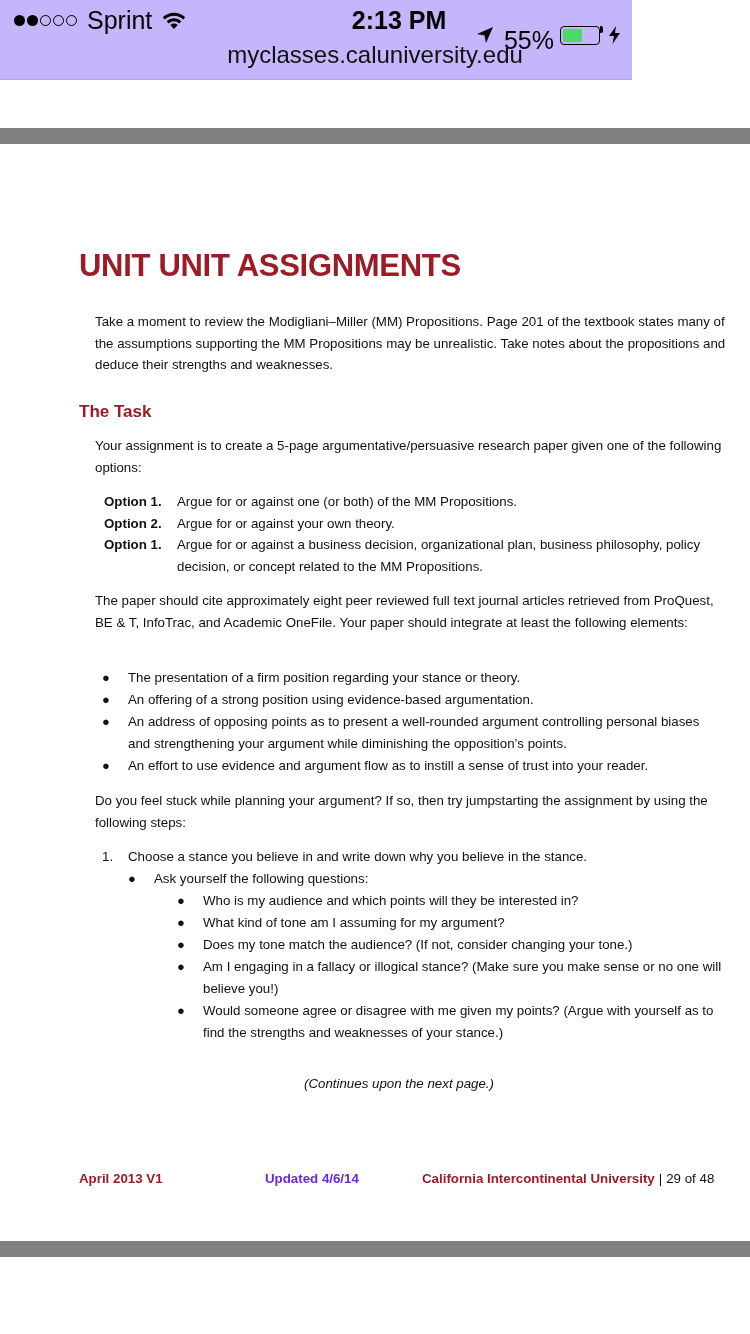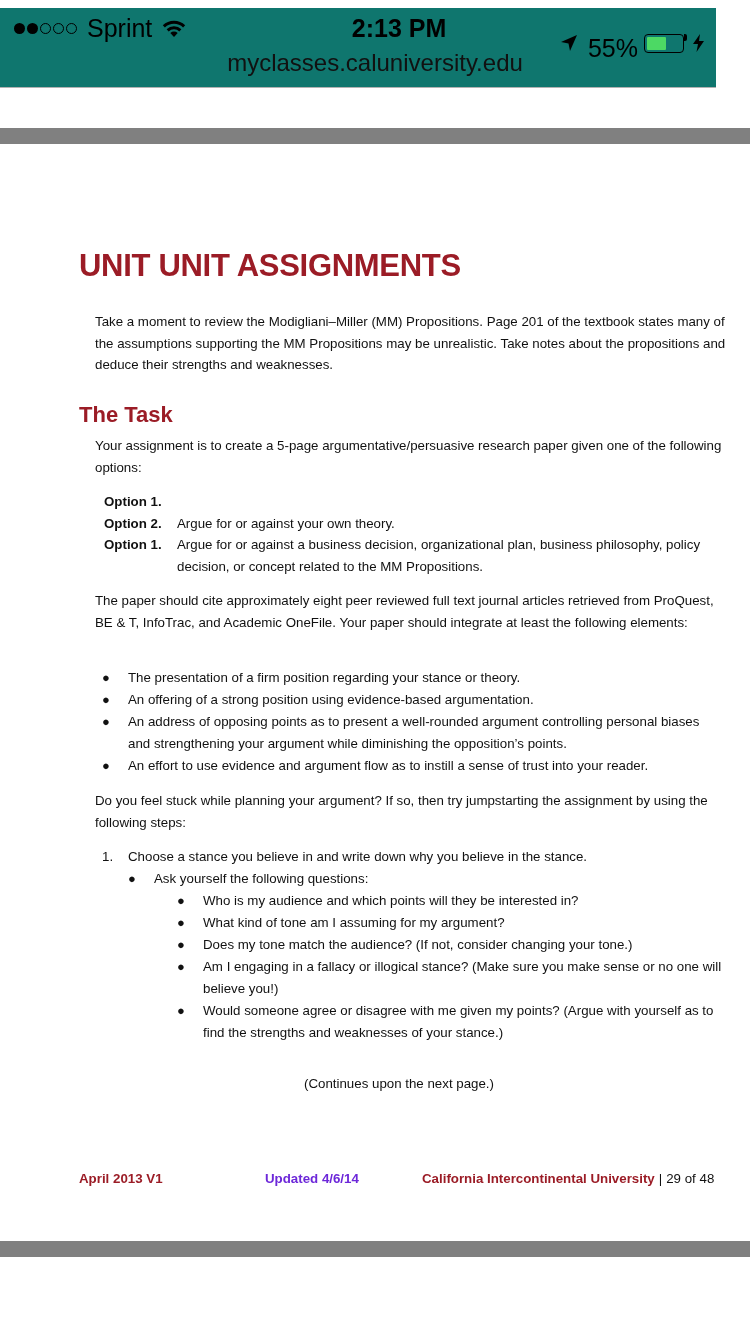--- a/index.html
+++ b/index.html
@@ -4,22 +4,22 @@
   <style>
     html, body { margin: 0; padding: 0; }
     body {
       width: 750px; height: 1334px; overflow: hidden;
       background: #ffffff;
       font-family: "Liberation Sans", sans-serif;
       position: relative;
     }
     
     .topbar {
-      position: absolute; left: 0; top: 8px; width: 716px; height: 79px;
-      background: #0f766e;
+      position: absolute; left: 0; top: 0; width: 632px; height: 79px;
+      background: #c4b5fd;
       border-bottom: 1px solid #b2b2b2;
     }
     .status-left {
       position: absolute; left: 14px; top: 5px; height: 30px;
       display: flex; align-items: center;
       font-size: 25px; color: #000;
     }
     .signal { display: flex; align-items: center; margin-right: 8px; }
     .dot { width: 11px; height: 11px; border-radius: 50%; margin-right: 2px; box-sizing: border-box; }
     .dot.on { background: #000; }
@@ -52,40 +52,40 @@
     .gap-bottom { top: 1241px; }
 
     
     .doc { position: absolute; left: 79px; top: 0; width: 642px; color: #111; font-size: 13.3px; }
     .doc-title {
       position: absolute; top: 248px; left: 0;
       font-size: 31px; font-weight: bold; color: #9b1c26; letter-spacing: -0.3px; white-space: nowrap;
     }
     .p { position: absolute; left: 16px; width: 640px; line-height: 21.5px; }
     .intro { top: 311px; }
-    .h2 { position: absolute; top: 402px; left: 0; font-size: 22px; font-weight: bold; color: #9b1c26; }
+    .h2 { position: absolute; top: 402px; left: 0; font-size: 17px; font-weight: bold; color: #9b1c26; }
     .task-p { top: 435px; }
     .options { position: absolute; top: 491px; left: 25px; width: 620px; }
     .opt { display: flex; line-height: 21.5px; }
     .opt-label { width: 73px; flex: none; font-weight: bold; }
     .opt-text { flex: 1; }
     .cite-p { top: 590px; }
     .elements { position: absolute; top: 667px; left: 23px; width: 620px; }
     .bl { display: flex; line-height: 22px; }
     .bl .b { width: 26px; flex: none; font-size: 13px; }
     .bl .t { flex: 1; }
     .stuck-p { top: 790px; }
     .steps { position: absolute; top: 846px; left: 23px; width: 620px; }
     .num-row { display: flex; line-height: 22px; }
     .num-row .n { width: 26px; flex: none; }
     .sub1 { margin-left: 26px; }
     .sub2 { margin-left: 75px; }
     .continues {
       position: absolute; top: 1076px; left: 0; width: 640px; text-align: center;
-      font-size: 13.3px;
+      font-style: italic; font-size: 13.3px;
     }
     .footer { position: absolute; top: 1171px; left: 0; width: 640px; font-size: 13.3px; }
     .f1 { position: absolute; left: 0; color: #9b1c26; font-weight: bold; white-space: nowrap; }
     .f2 { position: absolute; left: 186px; color: #6d28d9; font-weight: bold; white-space: nowrap; }
     .f3 { position: absolute; left: 343px; white-space: nowrap; }
     .f3 .uni { color: #9b1c26; font-weight: bold; }
     .f3 .sep { margin: 0 4px; }
   </style>
 </head>
 <body>
@@ -131,20 +131,21 @@
 
   <div class="p intro">Take a moment to review the Modigliani–Miller (MM) Propositions.  Page 201 of the textbook states many of the assumptions supporting the MM Propositions may be unrealistic.  Take notes about the propositions and deduce their strengths and weaknesses.</div>
 
   <div class="h2">The Task</div>
 
   <div class="p task-p">Your assignment is to create a 5-page argumentative/persuasive research paper given one of the following options:</div>
 
   <div class="options">
     <div class="opt">
       <span class="opt-label">Option 1.</span>
+      <span class="opt-text">Argue for or against one (or both) of the MM Propositions.</span>
     </div>
     <div class="opt">
       <span class="opt-label">Option 2.</span>
       <span class="opt-text">Argue for or against your own theory.</span>
     </div>
     <div class="opt">
       <span class="opt-label">Option 1.</span>
       <span class="opt-text">Argue for or against a business decision, organizational plan, business philosophy, policy decision, or concept related to the MM Propositions.</span>
     </div>
   </div>

